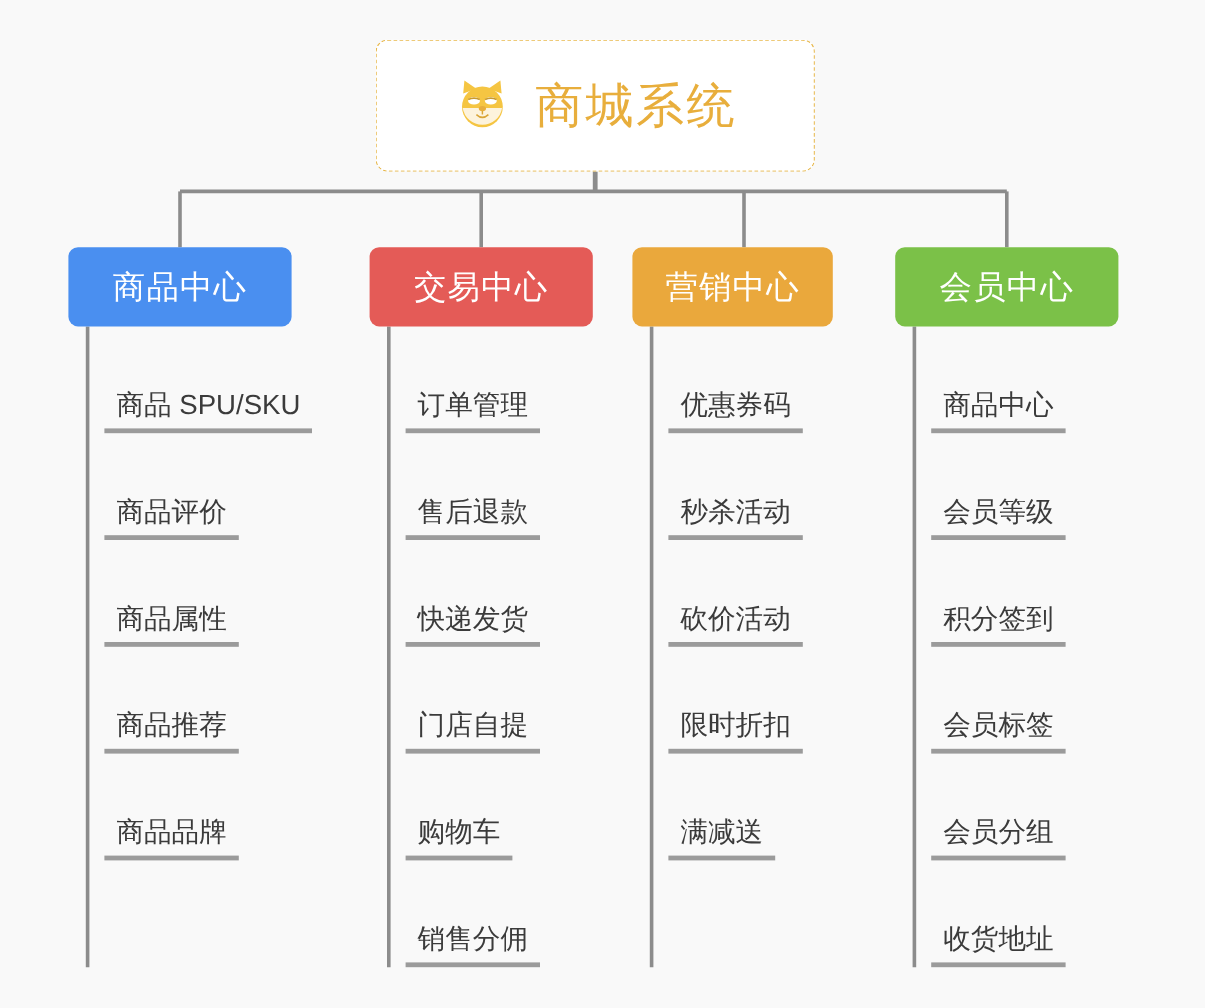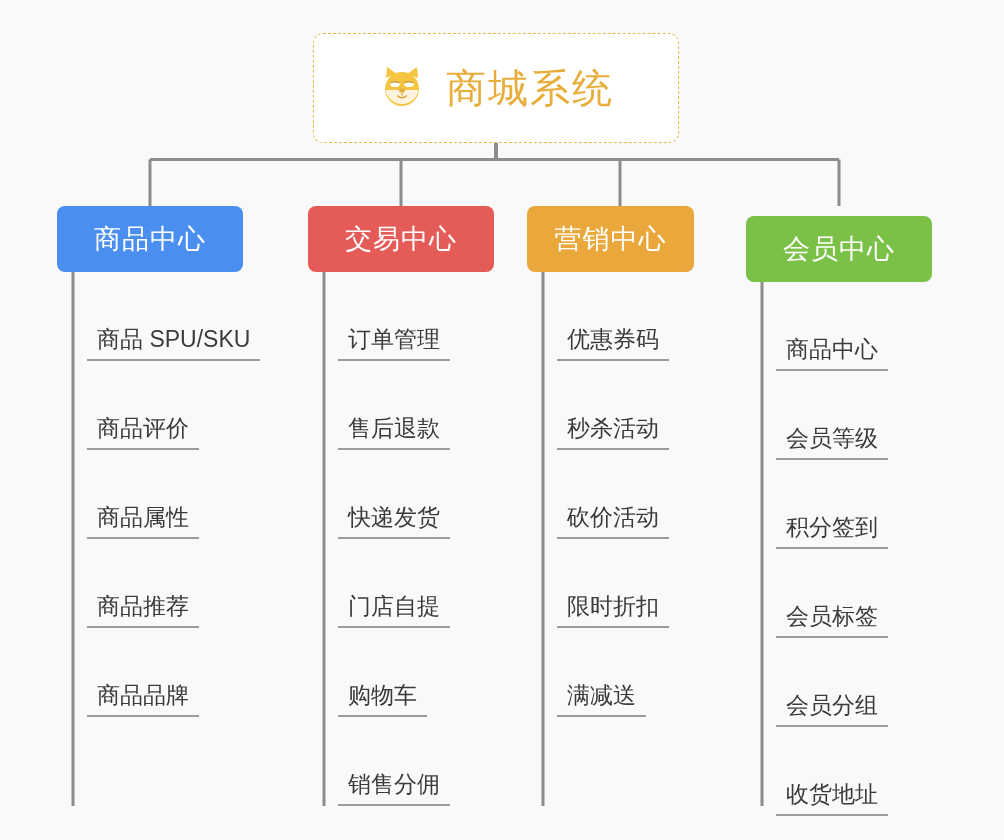--- a/index.html
+++ b/index.html
@@ -92,21 +92,21 @@
     height: 89px;
     display: flex;
     align-items: flex-end;
     box-sizing: border-box;
   }
   .leaf-label {
     display: inline-block;
     font-size: 23px;
     color: #3b3b3b;
     white-space: nowrap;
-    border-bottom: 2px solid #6d28d9;
+    border-bottom: 4px solid #6d28d9;
     padding: 0 10px 7px 10px;
     margin-left: 30px;
     line-height: 1.15;
   }
 </style>
 </head>
 <body>
 
 <div id="canvas">
 
@@ -212,21 +212,21 @@
           </div>
           <div class="leaf-item">
             <span class="leaf-label" style="border-bottom-color: rgb(155, 155, 155);">限时折扣</span>
           </div>
           <div class="leaf-item">
             <span class="leaf-label" style="border-bottom-color: rgb(155, 155, 155);">满减送</span>
           </div>
         </div>
       </div>
       <div class="column" style="left: 746px; width: 186px;">
-        <div class="cat-box" style="background: rgb(123, 193, 72); width: 186px; margin-top: 10px;">
+        <div class="cat-box" style="background: rgb(123, 193, 72); width: 186px;">
           <span>会员中心</span>
         </div>
         <div class="leaf-list">
           <div class="leaf-item">
             <span class="leaf-label" style="border-bottom-color: rgb(155, 155, 155);">商品中心</span>
           </div>
           <div class="leaf-item">
             <span class="leaf-label" style="border-bottom-color: rgb(155, 155, 155);">会员等级</span>
           </div>
           <div class="leaf-item">

